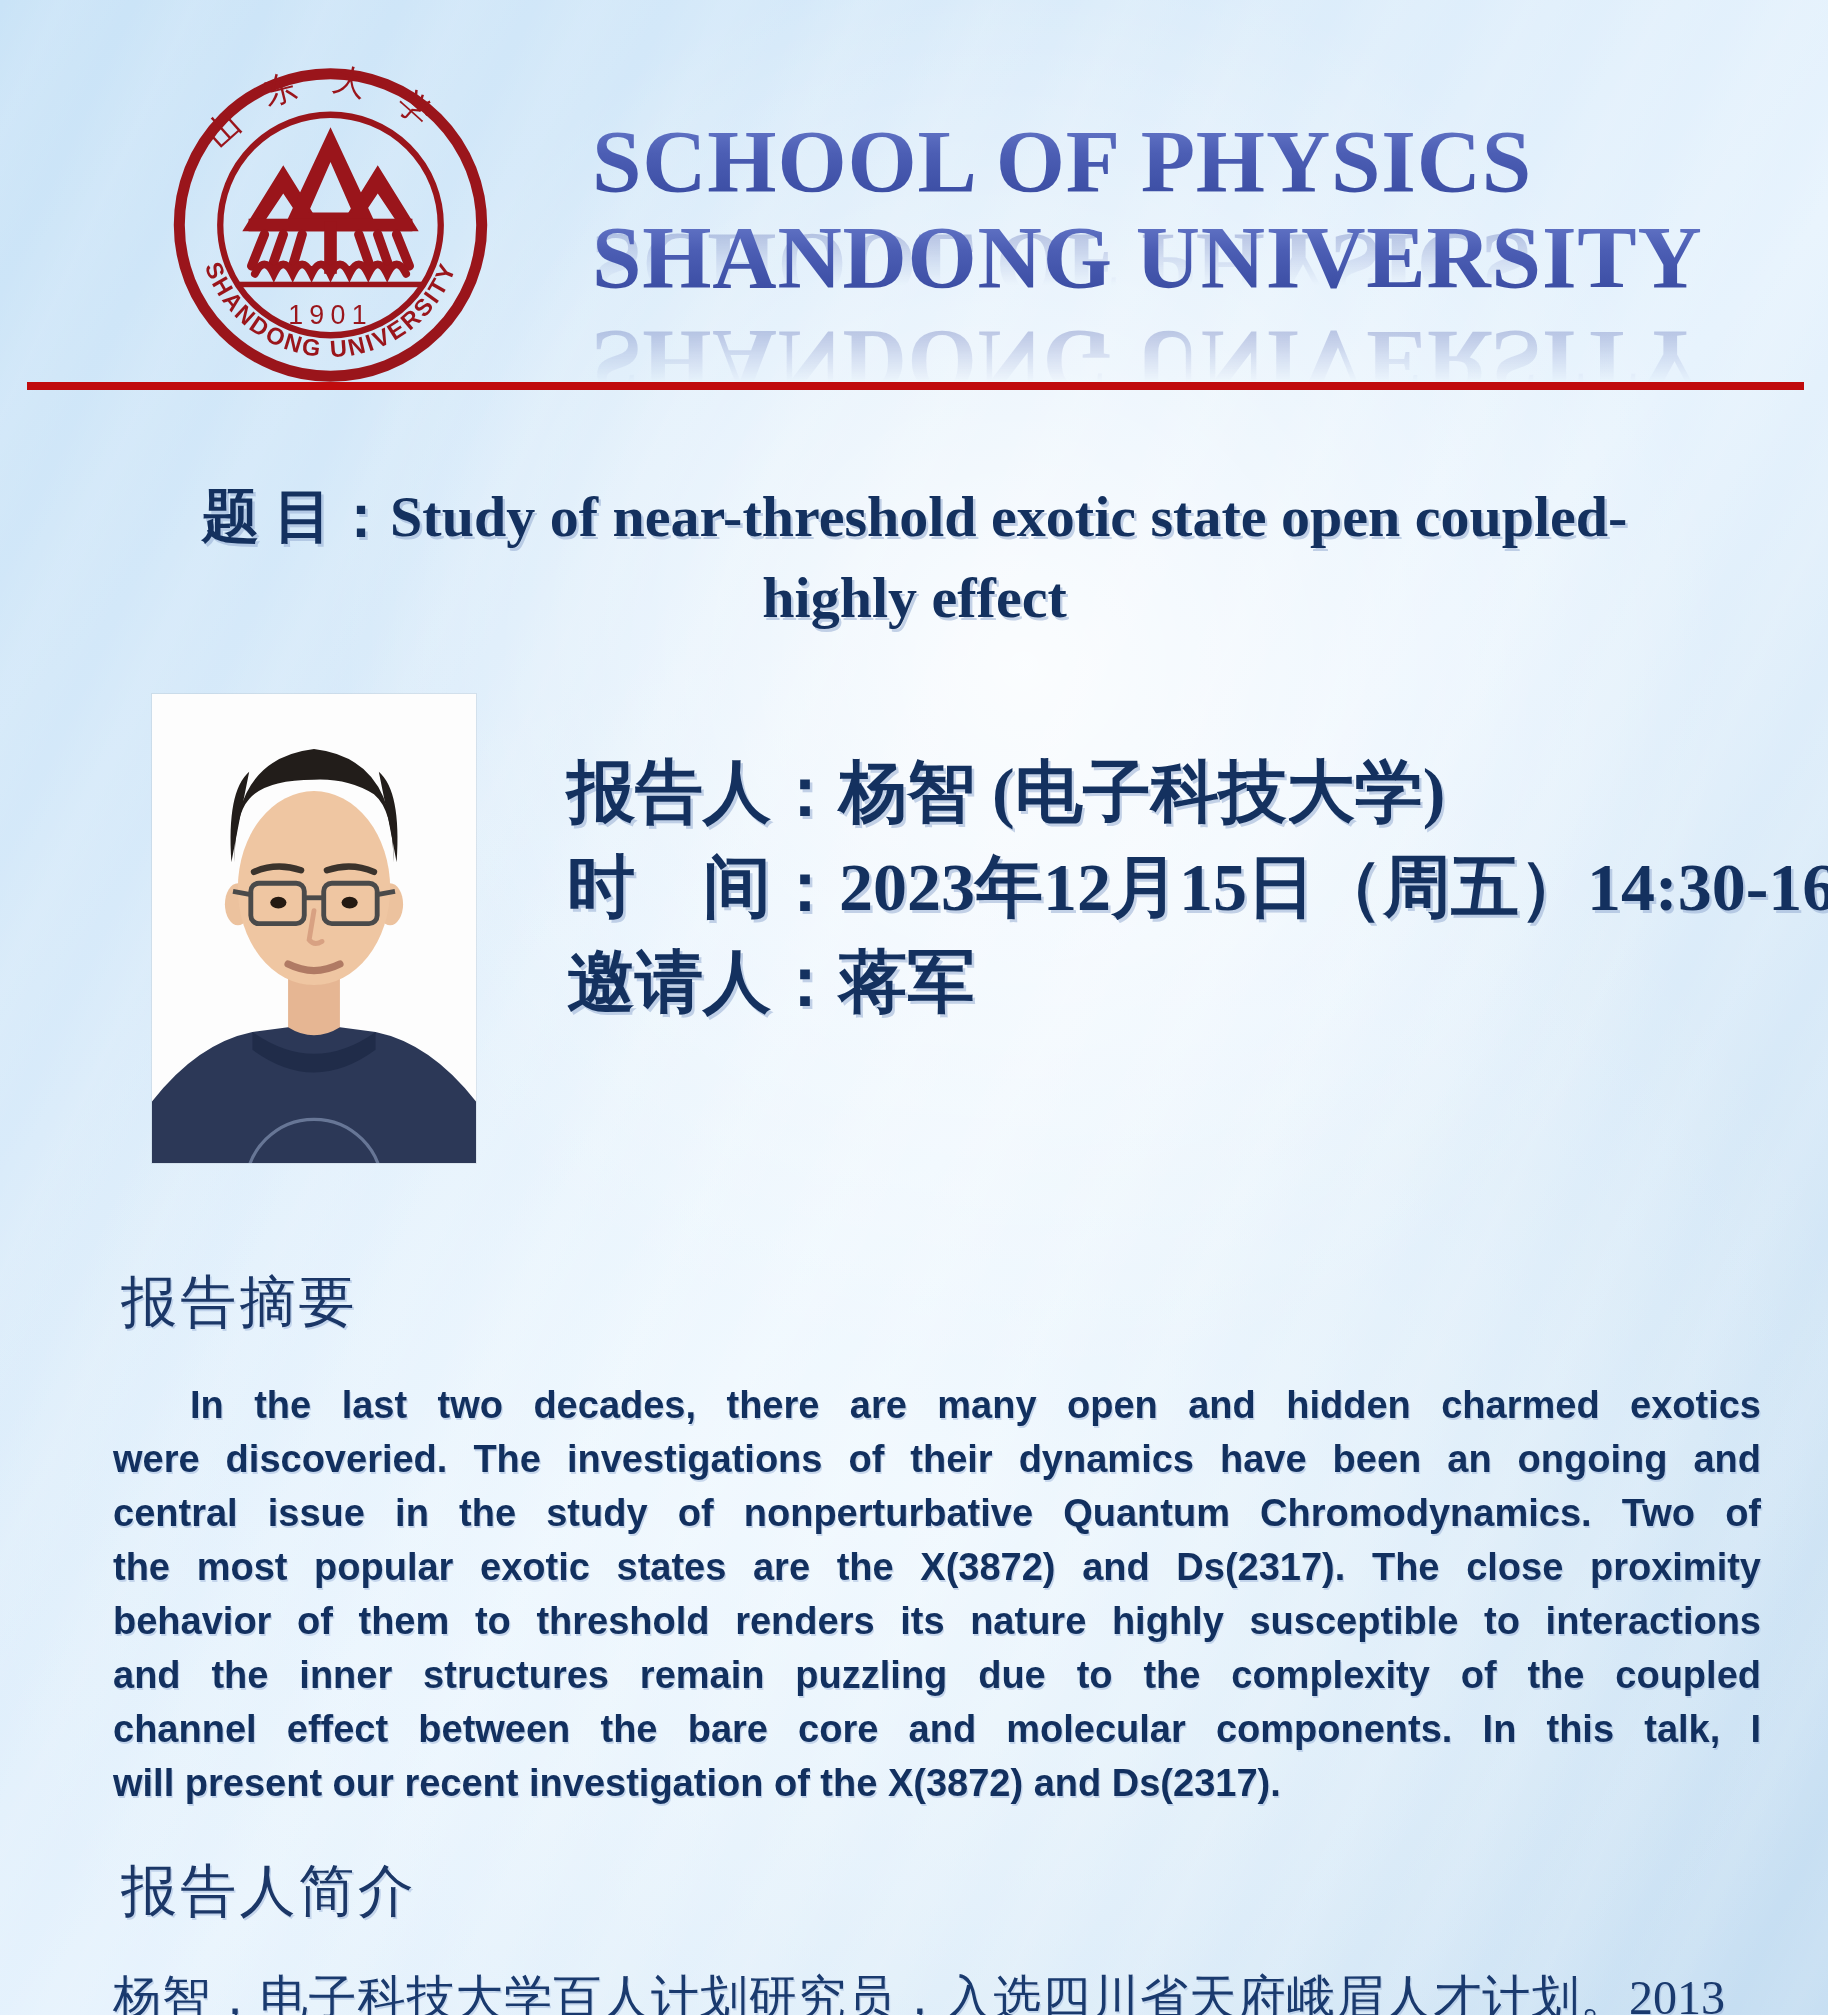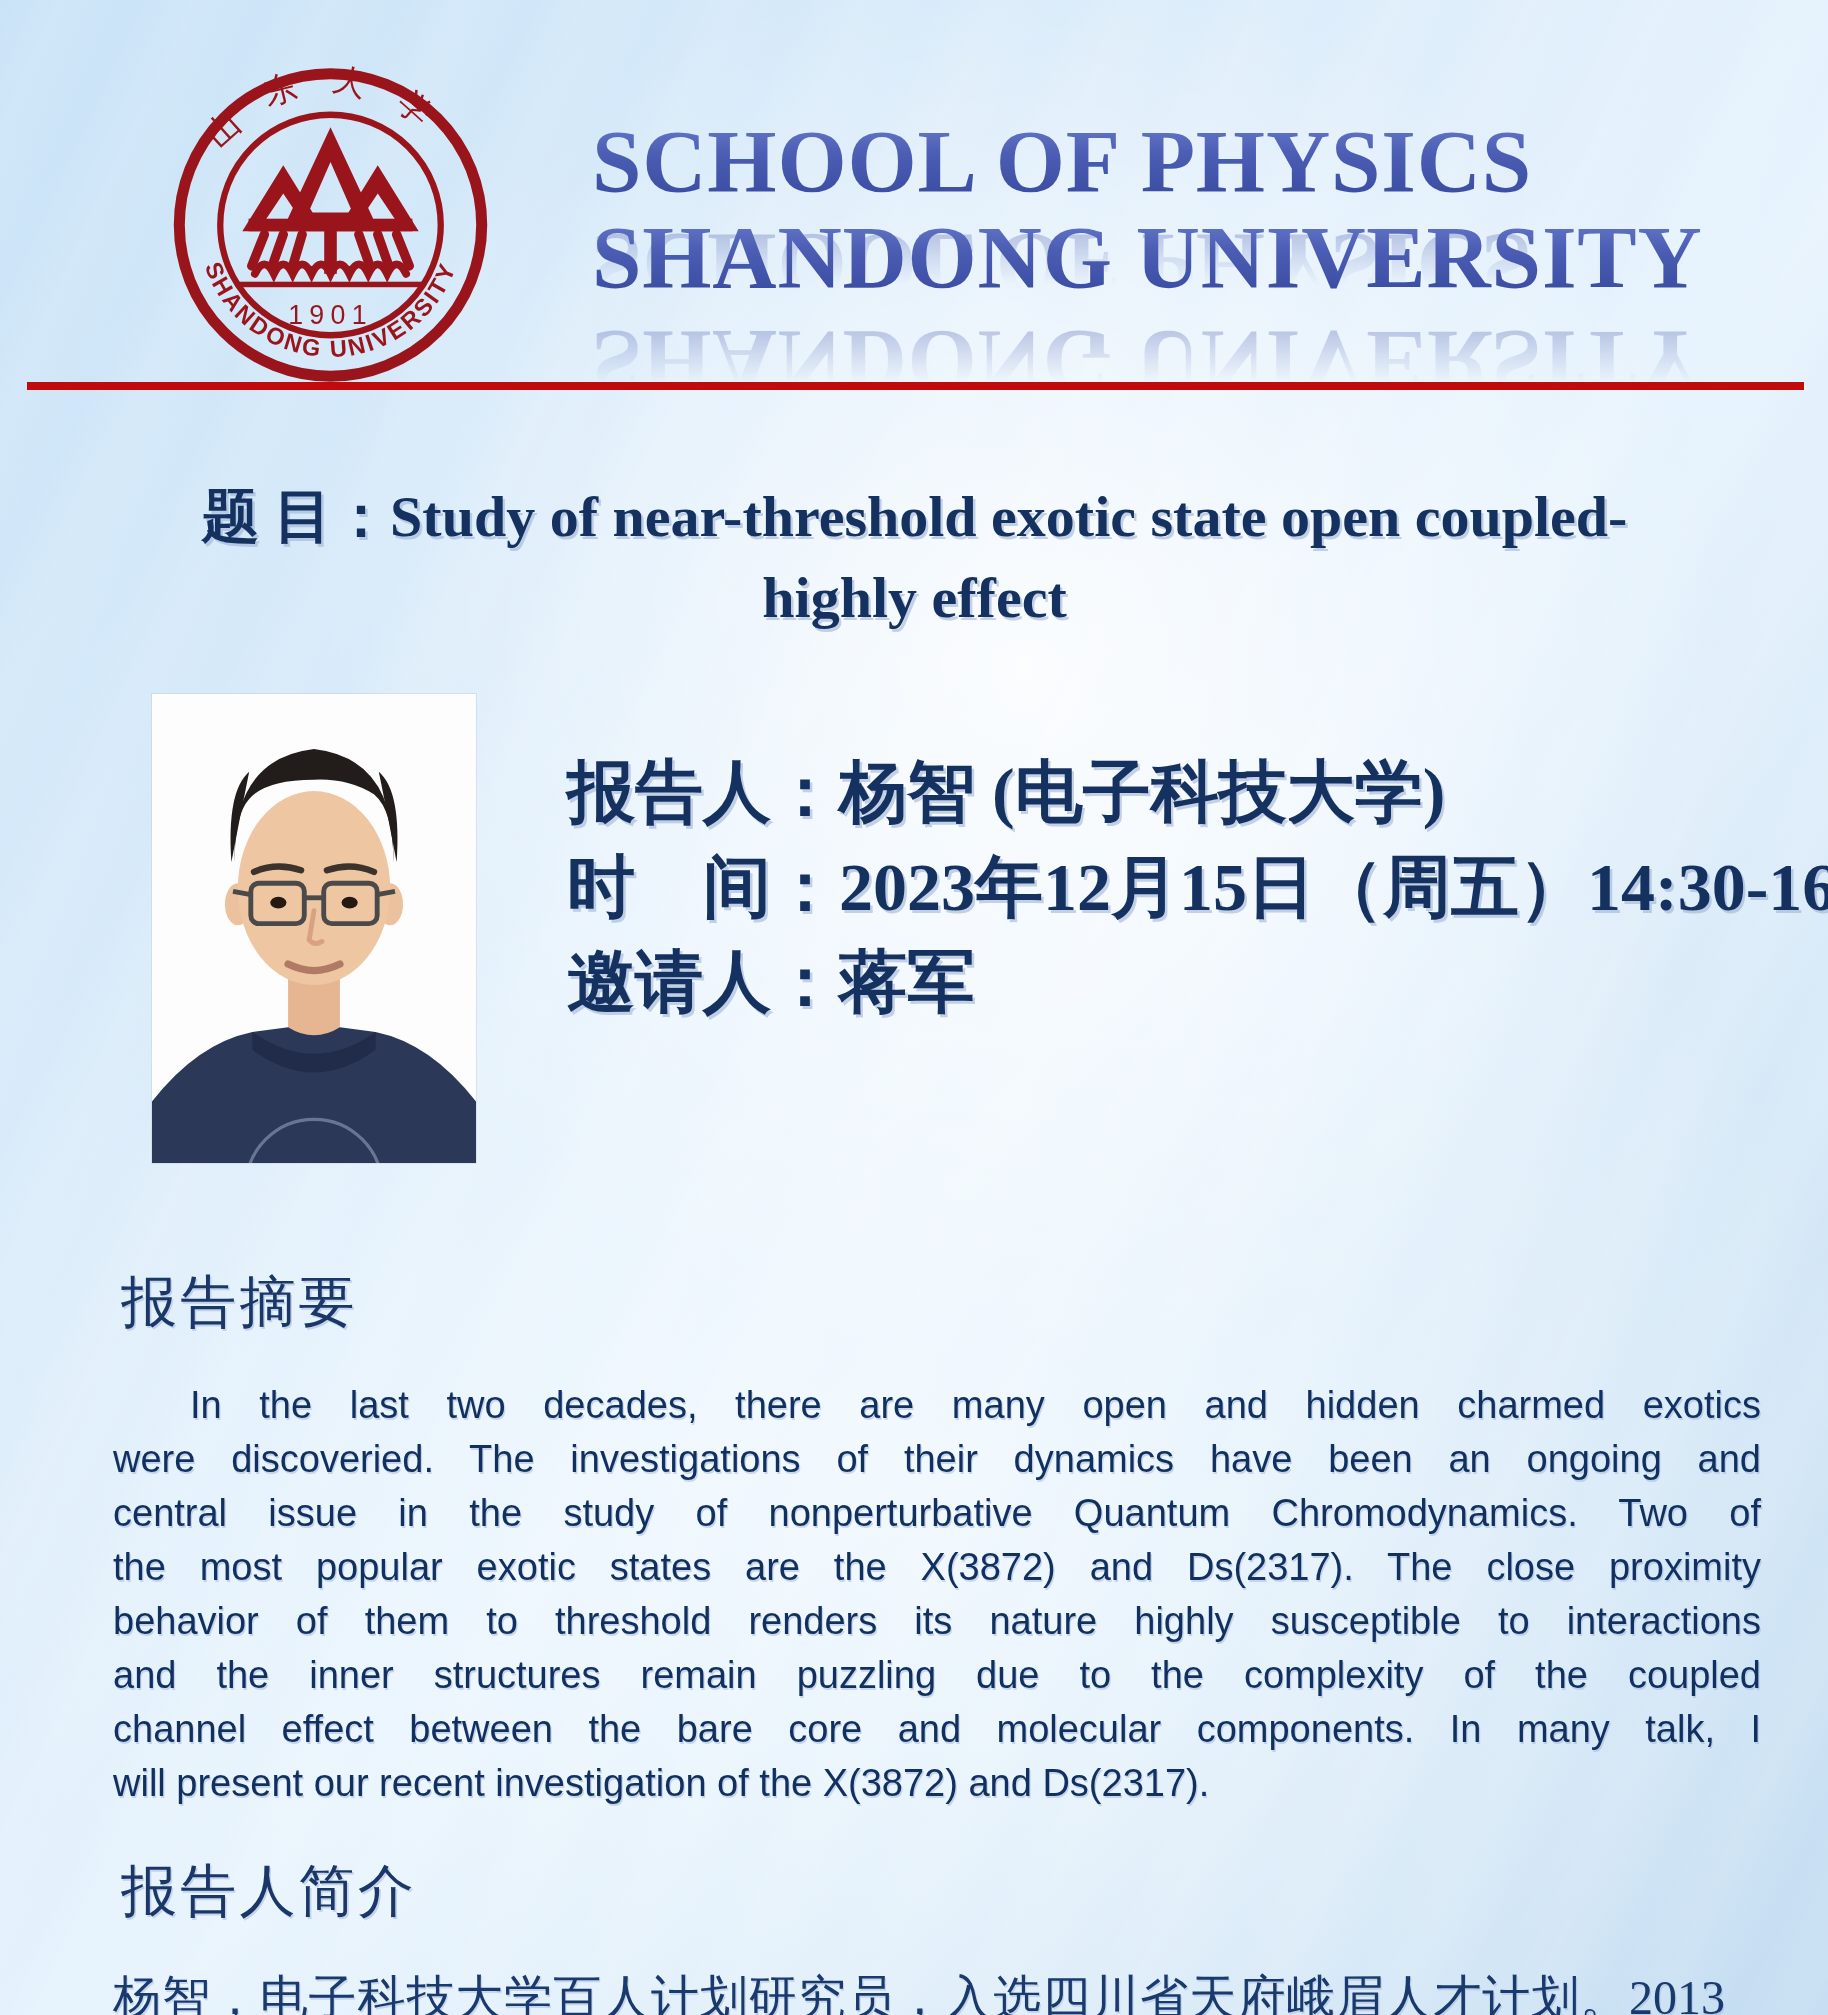--- a/index.html
+++ b/index.html
@@ -62,21 +62,21 @@
   }
 
   
   .sec-head{
     position:absolute;left:121px;white-space:nowrap;
     font-size:56px;letter-spacing:3.2px;color:#1b3767;
     text-shadow:1.6px 2.4px 0 rgba(150,175,215,.45);
   }
 
   
-  .abstract{position:absolute;left:113px;top:1378px;width:1648px;}
+  .abstract{position:absolute;left:113px;top:1378px;width:1648px;font-weight:bold;}
   .abs-line{
     font-family:"Liberation Sans","DejaVu Sans",sans-serif;
     font-size:38px;line-height:54px;color:#12305f;
     text-align:justify;text-align-last:justify;
     text-shadow:1.2px 2px 0 rgba(150,175,215,.45);
   }
   .abs-line.first{text-indent:77px;}
   .abs-line.last{text-align-last:left;}
 
   
@@ -183,21 +183,21 @@
   </div>
 
   <div class="sec-head" style="top:1265px">报告摘要</div>
   <div class="abstract">
     <div class="abs-line first">In the last two decades, there are many open and hidden charmed exotics</div>
     <div class="abs-line">were discoveried. The investigations of their dynamics have been an ongoing and</div>
     <div class="abs-line">central issue in the study of nonperturbative Quantum Chromodynamics. Two of</div>
     <div class="abs-line">the most popular exotic states are the X(3872) and Ds(2317). The close proximity</div>
     <div class="abs-line">behavior of them to threshold renders its nature highly susceptible to interactions</div>
     <div class="abs-line">and the inner structures remain puzzling due to the complexity of the coupled</div>
-    <div class="abs-line">channel effect between the bare core and molecular components. In many talk, I</div>
+    <div class="abs-line">channel effect between the bare core and molecular components. In this talk, I</div>
     <div class="abs-line last">will present our recent investigation of the X(3872) and Ds(2317).</div>
   </div>
 
   <div class="sec-head" style="top:1854px">报告人简介</div>
   <div class="bio">
     <div class="bio-line">杨智，电子科技大学百人计划研究员，入选四川省天府峨眉人才计划。2013年硕士毕</div>
 
   </div>
 
 </div>

